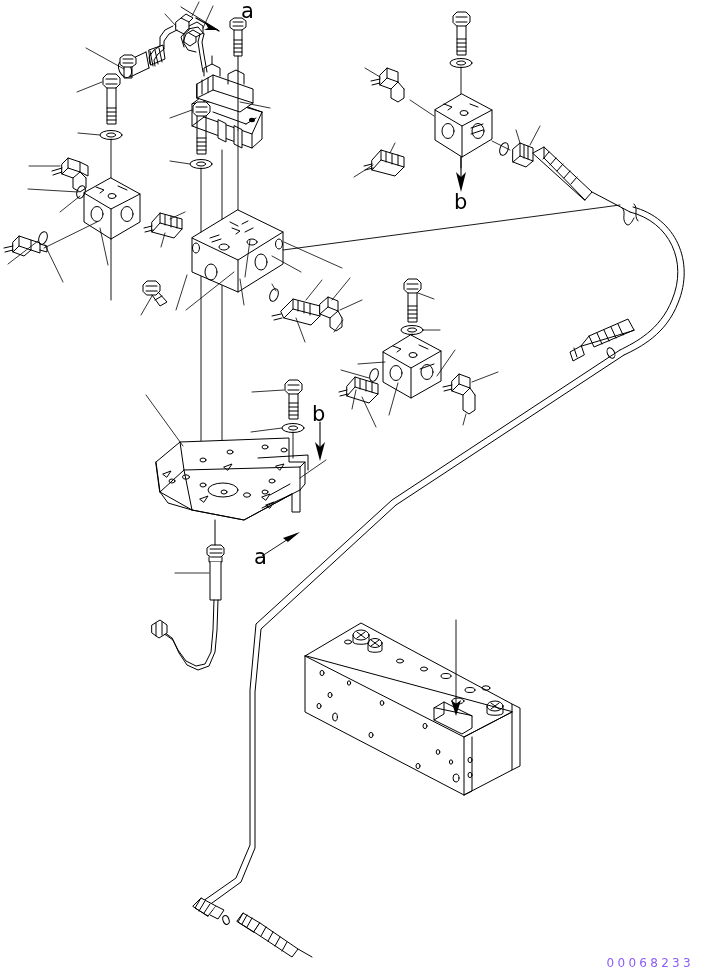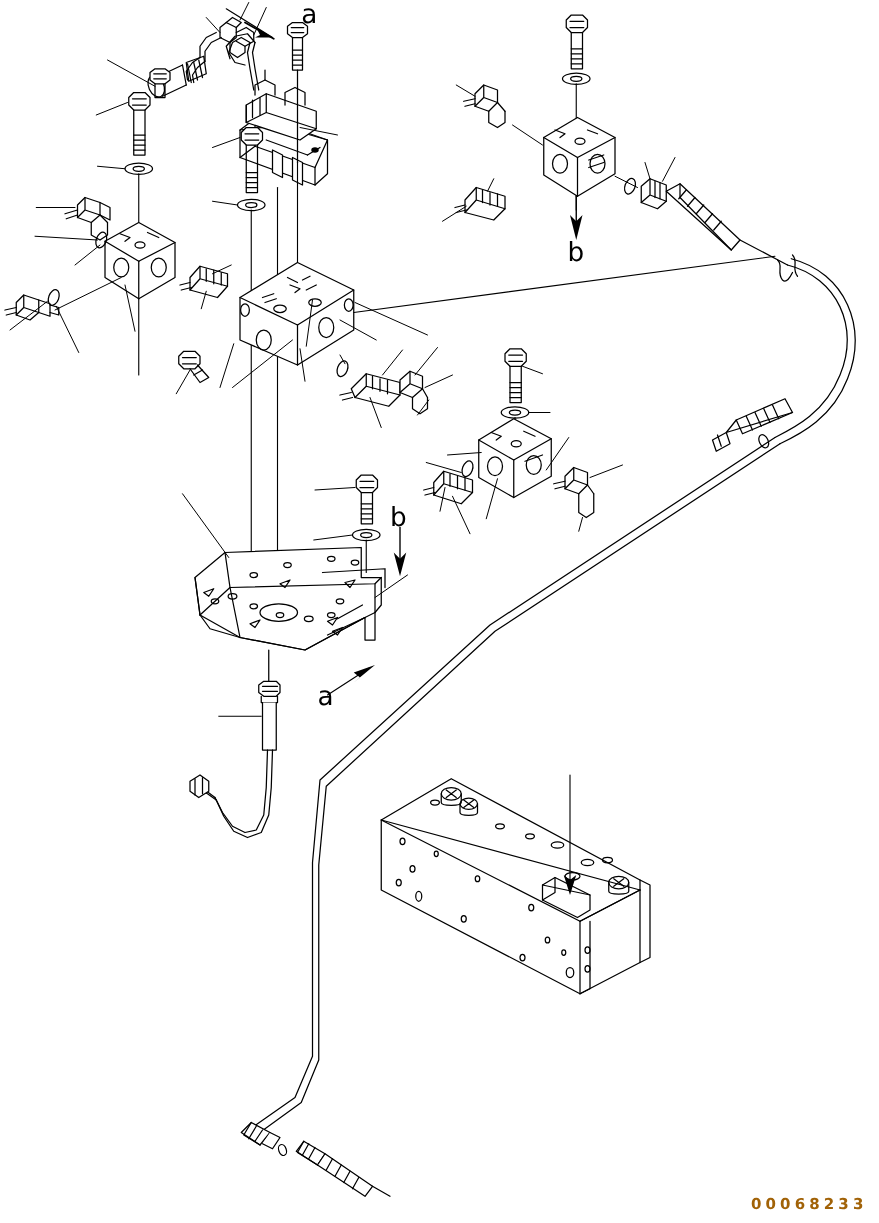--- a/index.html
+++ b/index.html
@@ -34,23 +34,22 @@
     line-height: 1;
     letter-spacing: 0;
   }
   #part-number {
     position: absolute;
     right: 9px;
     bottom: 8px;
     font-family: "DejaVu Sans", sans-serif;
     font-size: 12px;
     letter-spacing: 3.3px;
-    color: #a16207;
+    color: #8b5cf6;
     white-space: nowrap;
-    font-weight: bold;
   }
 </style>
 </head>
 <body>
 
 <div id="page">
 
   <svg id="diagram-svg" viewBox="0 0 703 978" xmlns="http://www.w3.org/2000/svg">
     <rect x="0" y="0" width="703" height="978" fill="#ffffff"></rect>
 

